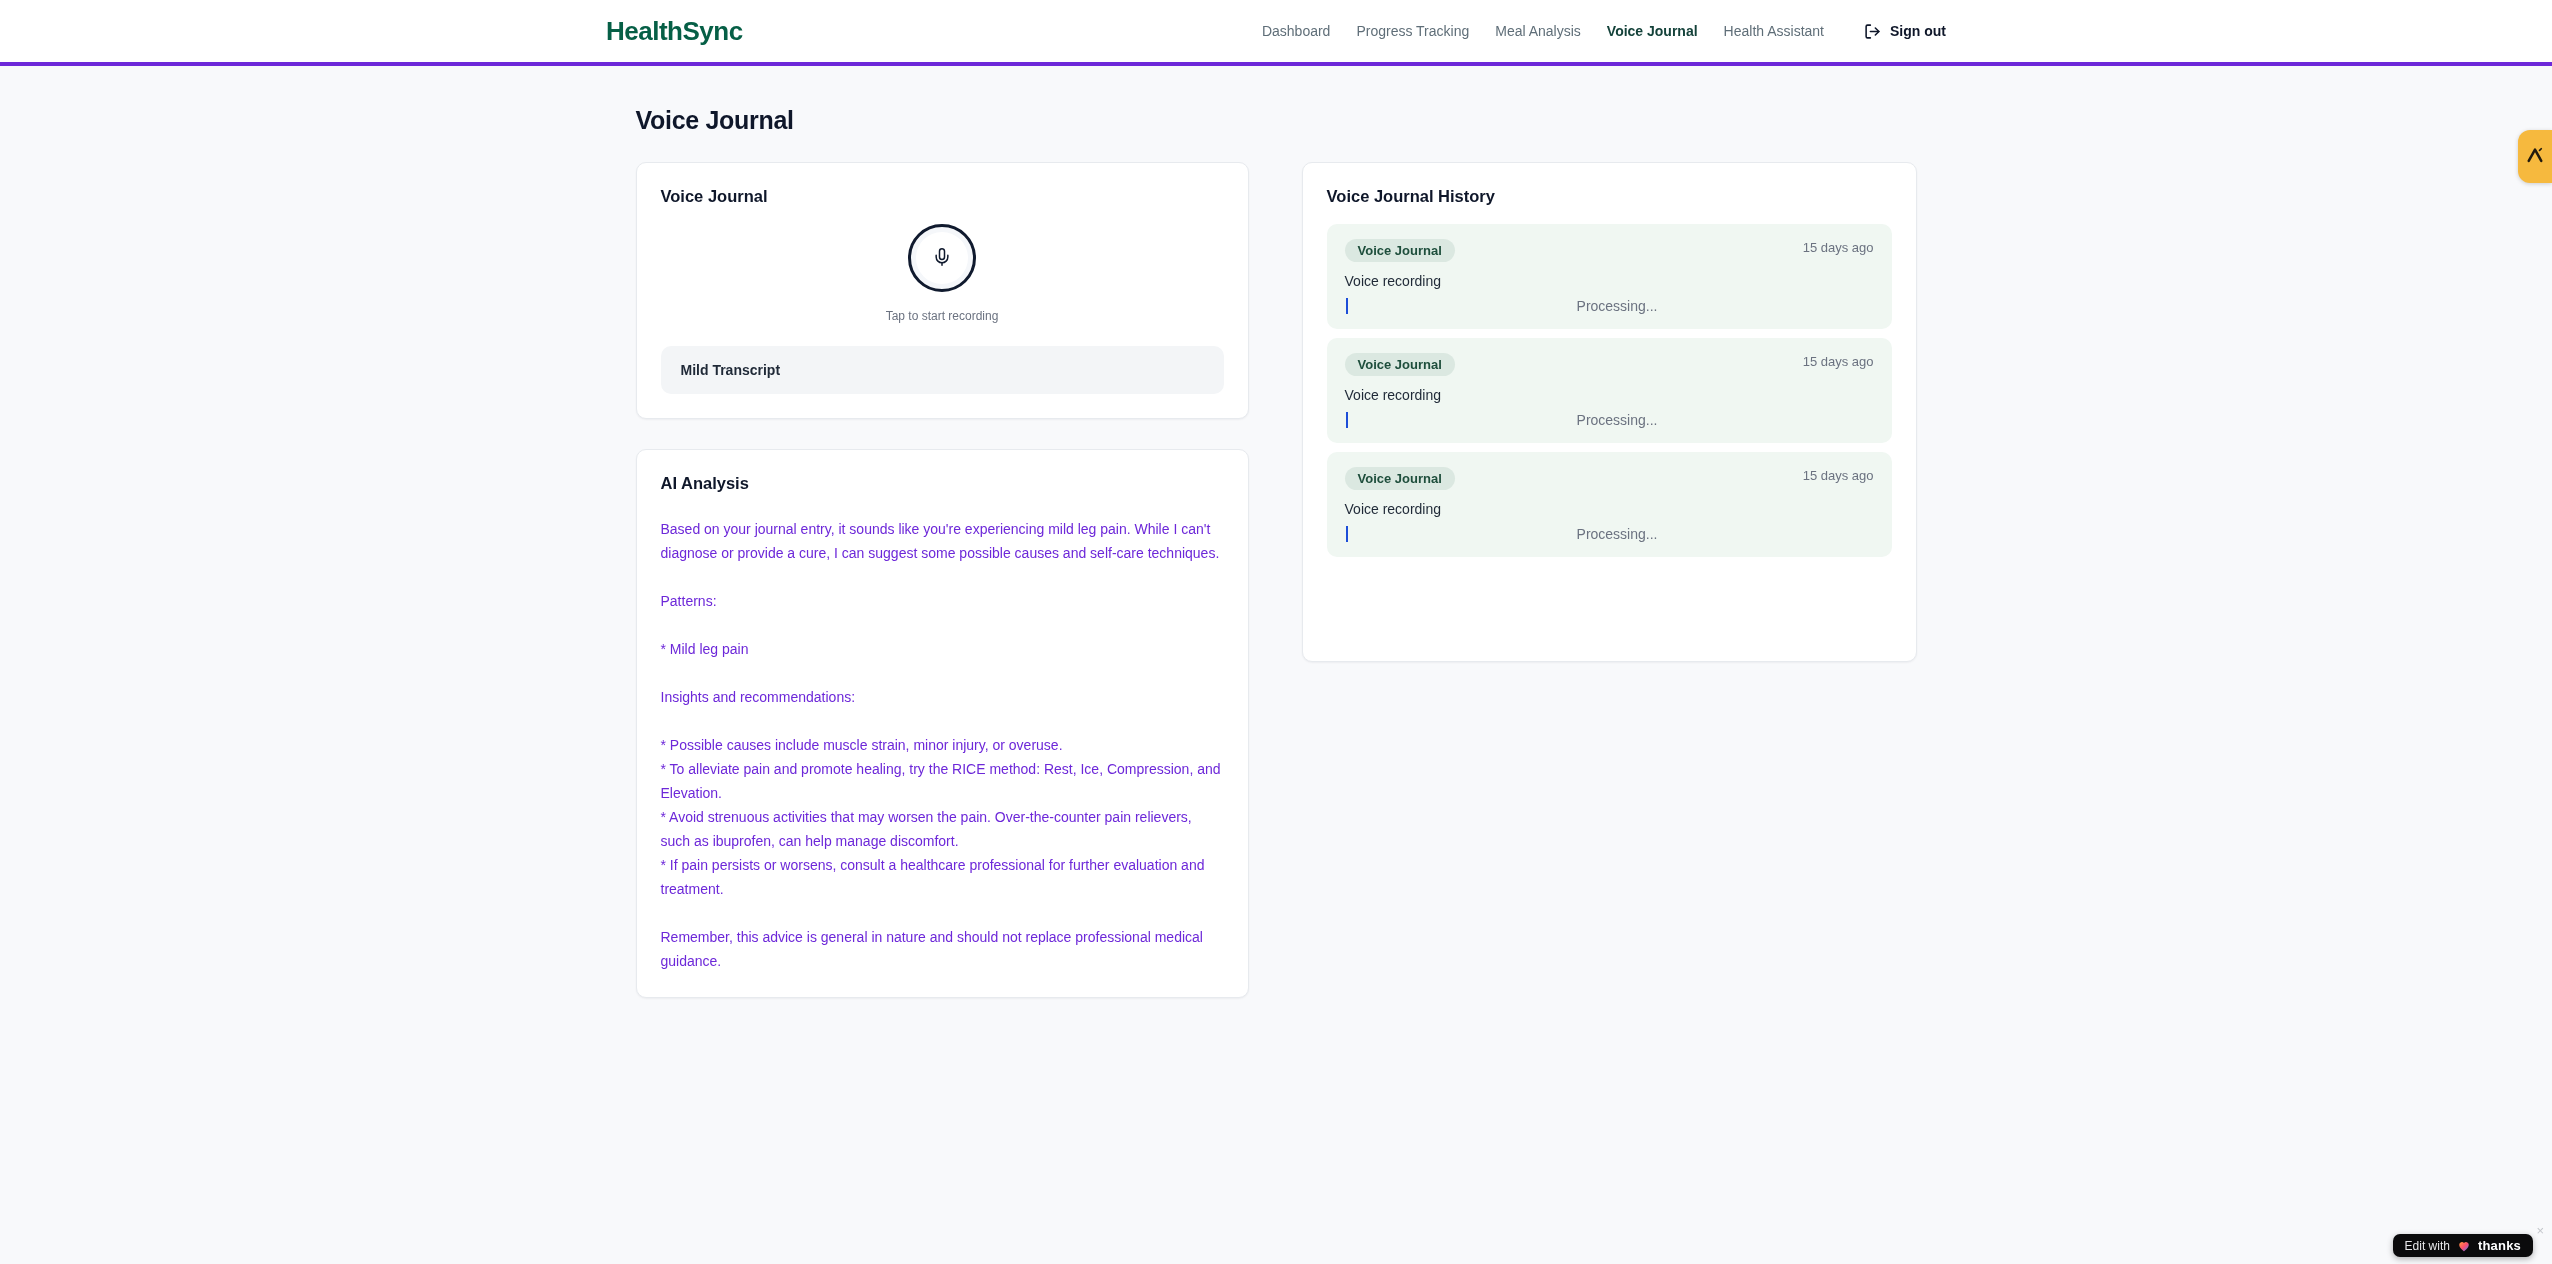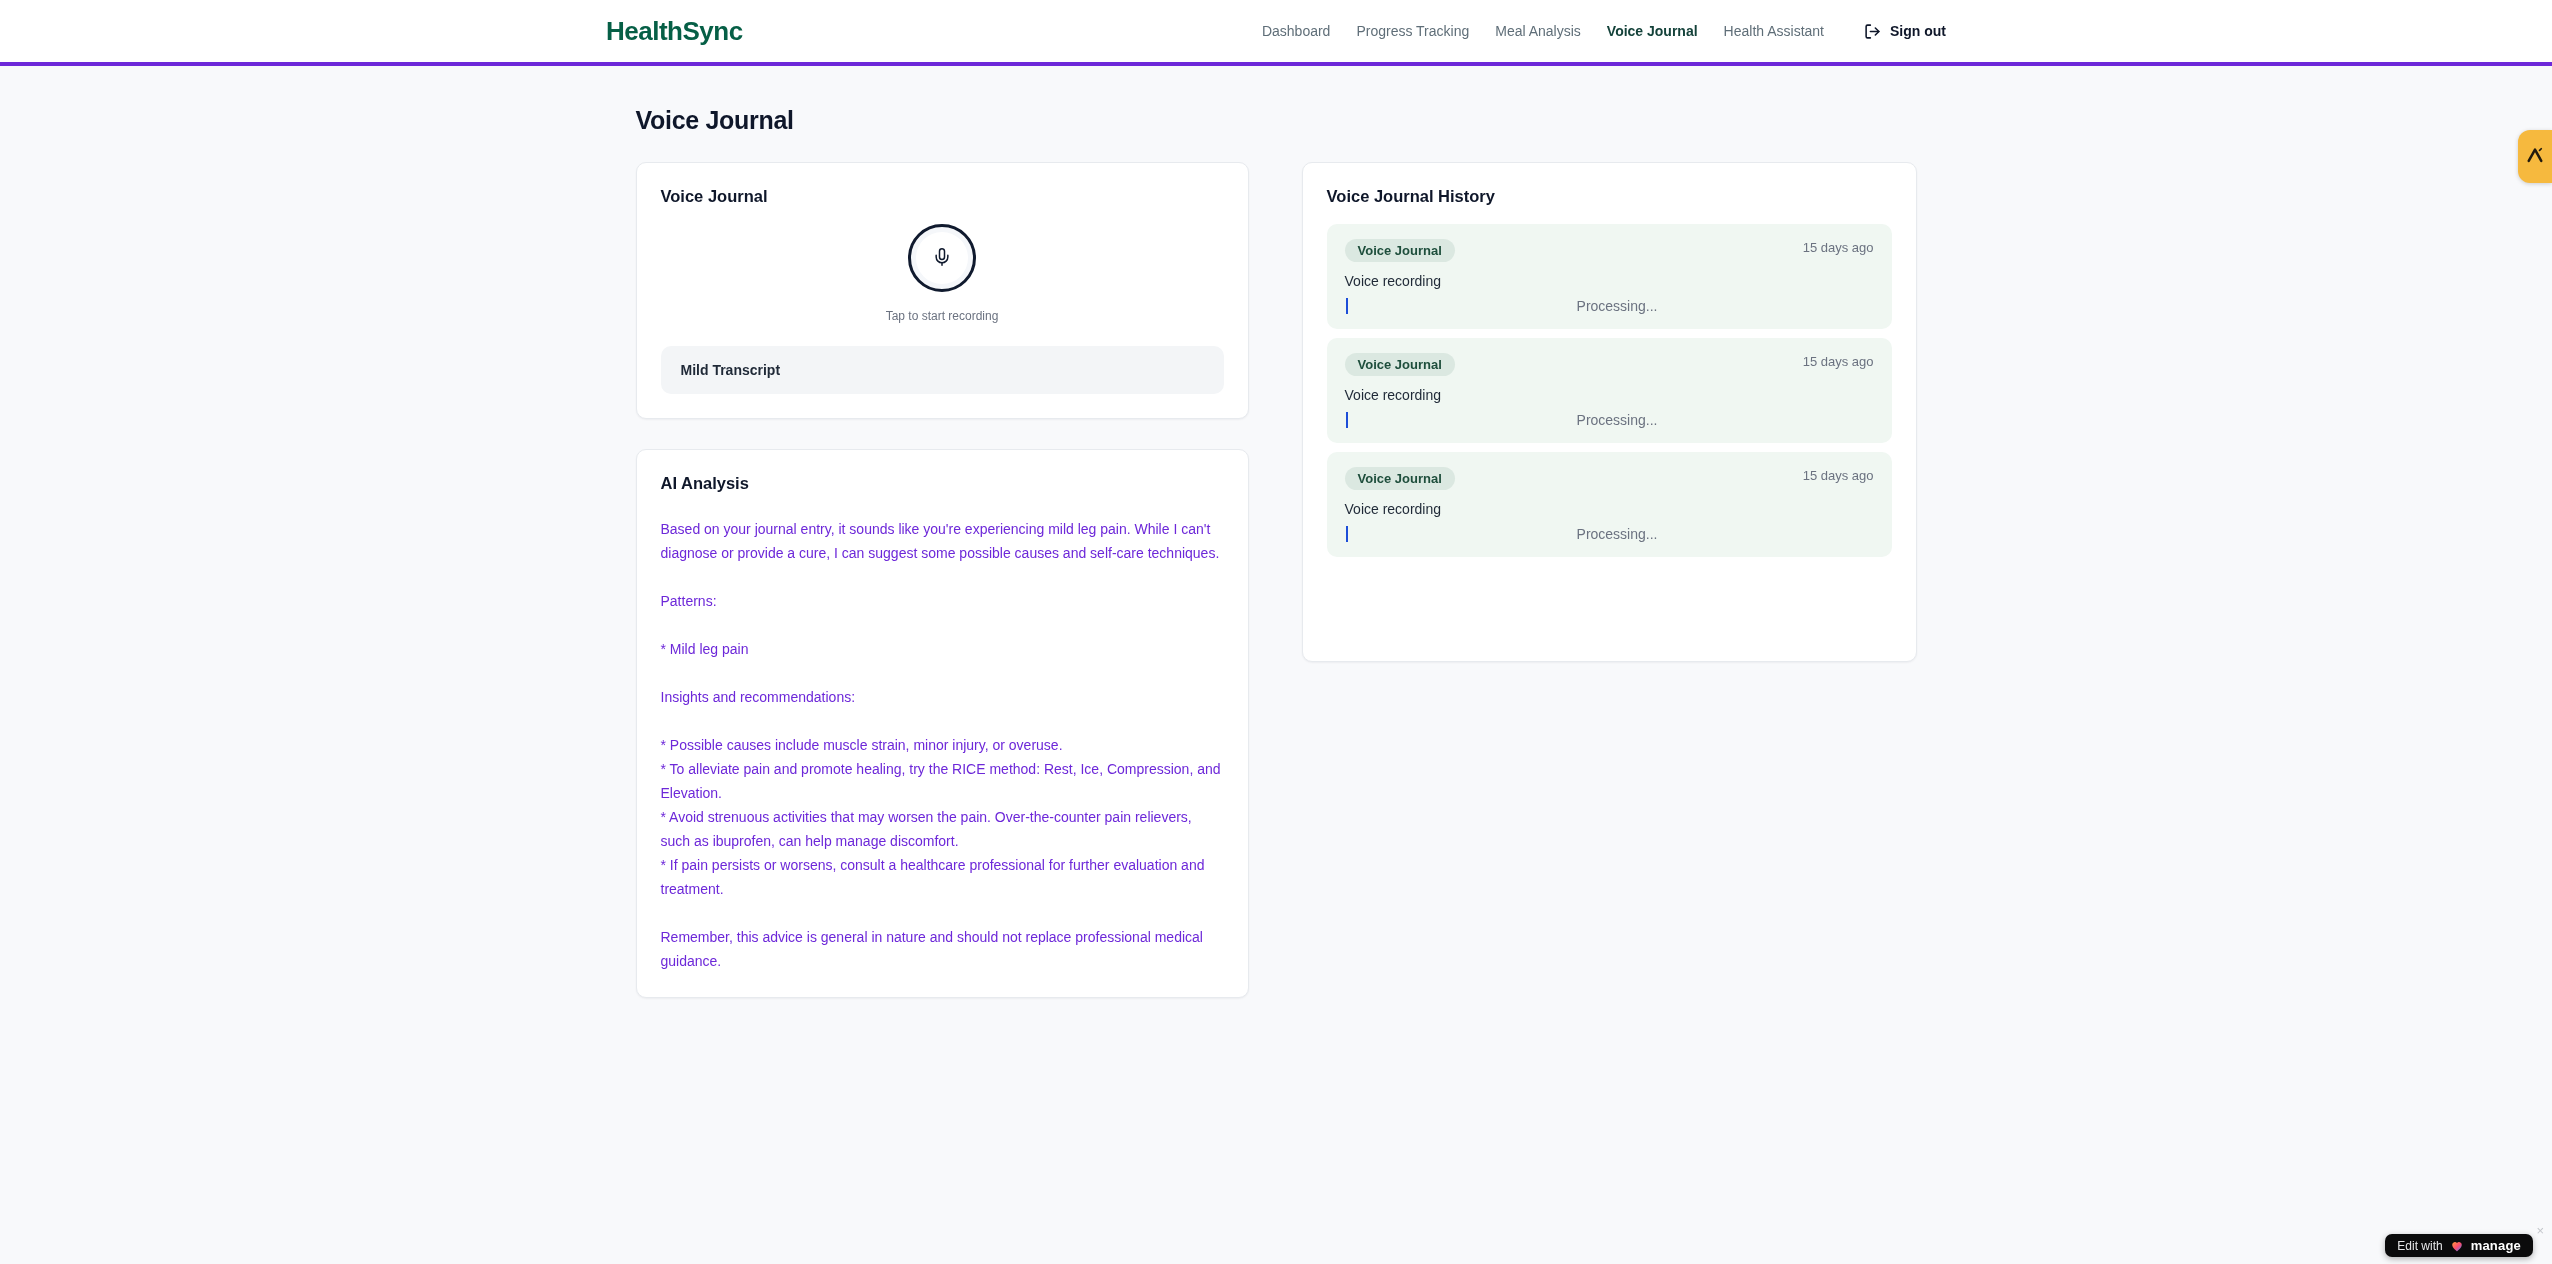--- a/index.html
+++ b/index.html
@@ -224,15 +224,15 @@
       <defs>
         <linearGradient id="heartGrad" x1="0" y1="0" x2="1" y2="1">
           <stop offset="0" stop-color="#ff9a3d"></stop>
           <stop offset="0.5" stop-color="#ff4d6d"></stop>
           <stop offset="1" stop-color="#4f7dff"></stop>
         </linearGradient>
       </defs>
       <path d="M12 21s-8.2-5.6-8.2-11.2a4.6 4.6 0 0 1 8.2-2.9 4.6 4.6 0 0 1 8.2 2.9C20.2 15.4 12 21 12 21z" fill="url(#heartGrad)"></path>
     </svg>
   </span>
-  <span class="edit-badge-brand">manage</span>
+  <span class="edit-badge-brand">thanks</span>
 </div>
 <span class="badge-close">×</span>
 
 </body></html>

